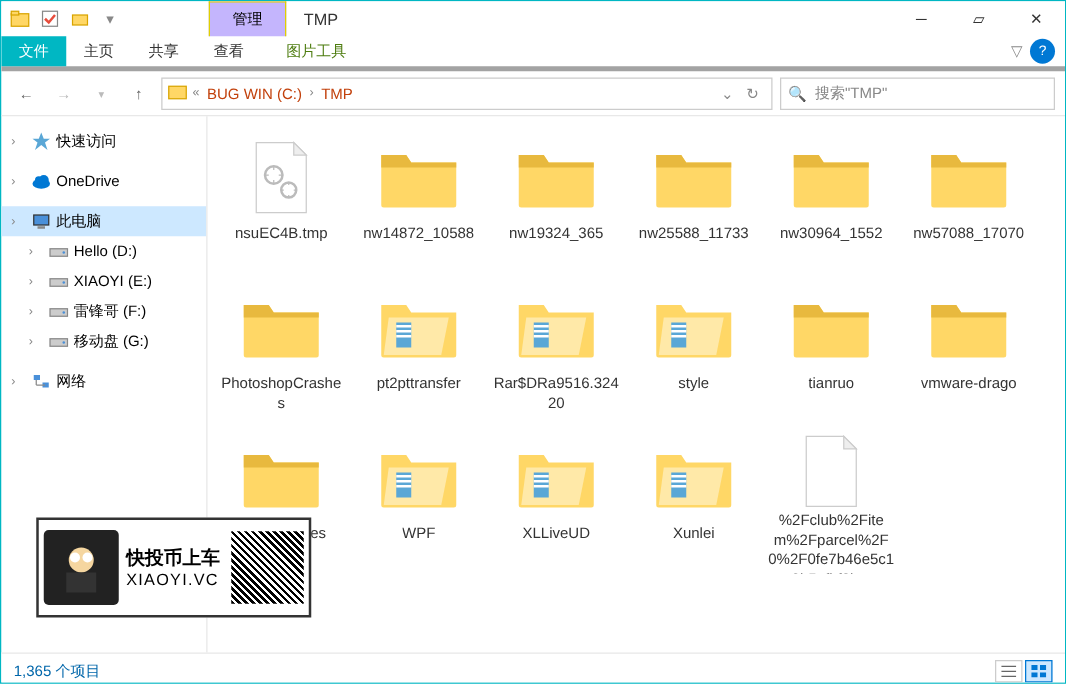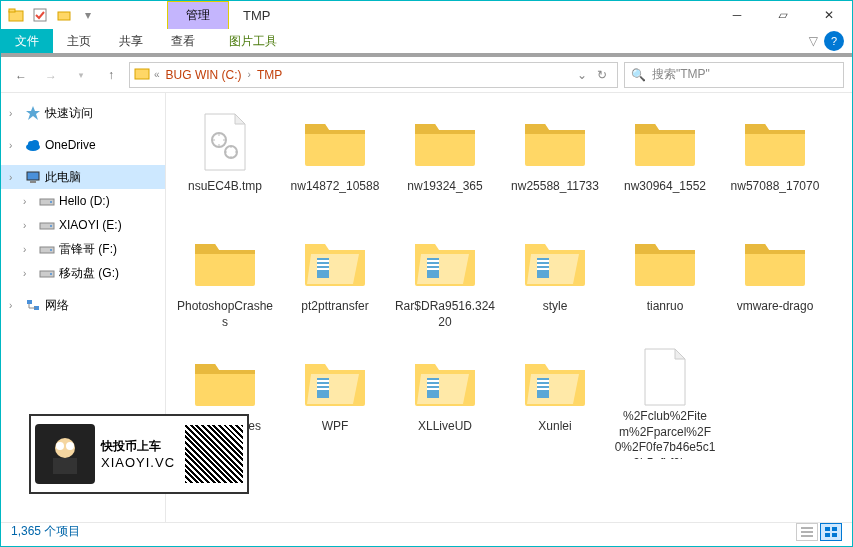--- a/index.html
+++ b/index.html
@@ -30,28 +30,28 @@
 .tnode{display:flex;align-items:center;height:24px;padding-left:8px;gap:4px;cursor:pointer}
 .tnode.sel{background:#cde8ff}
 .tnode .exp{width:12px;color:#888;font-size:10px}
 .tnode .ic{width:16px;height:16px;display:flex;align-items:center;justify-content:center}
 .content{flex:1;padding:10px 4px;overflow-y:auto;display:flex;flex-wrap:wrap;align-content:flex-start;position:relative}
 .item{width:110px;height:120px;display:flex;flex-direction:column;align-items:center;padding:4px;cursor:pointer}
 .item .thumb{width:70px;height:70px;display:flex;align-items:center;justify-content:center;margin-bottom:2px}
 .item .lbl{text-align:center;color:#333;word-break:break-all;line-height:1.3;max-height:56px;overflow:hidden}
 .folder-svg{width:64px;height:52px}
 .file-svg{width:48px;height:60px}
-.statusbar{position:absolute;bottom:0;left:0;right:0;height:24px;border-top:1px solid #e8e8e8;display:flex;align-items:flex-start;padding:0 10px;color:#0066aa;background:#fff}
+.statusbar{position:absolute;bottom:0;left:0;right:0;height:24px;border-top:1px solid #e8e8e8;display:flex;align-items:flex-end;padding:0 10px;color:#0066aa;background:#fff}
 .statusbar .views{margin-left:auto;display:flex;gap:2px}
 .statusbar .vbtn{width:22px;height:18px;border:1px solid #ccc;display:flex;align-items:center;justify-content:center}
 .statusbar .vbtn.active{background:#cde8ff;border-color:#0078d4}
 .overlay{position:absolute;left:28px;bottom:52px;width:220px;height:80px;background:#fff;border:2px solid #333;display:flex;align-items:center;padding:4px;gap:6px}
 .overlay .avatar{width:60px;height:60px;background:#222;border-radius:4px;display:flex;align-items:center;justify-content:center}
 .overlay .text{flex:1}
-.overlay .t1{font-size:12px;font-weight:bold}
+.overlay .t1{font-size:15px;font-weight:bold}
 .overlay .t2{font-size:13px;letter-spacing:1px}
 .overlay .qr{width:58px;height:58px;background:repeating-linear-gradient(45deg,#000,#000 2px,#fff 2px,#fff 4px)}
 </style>
 </head>
 <body>
 
 <div class="titlebar">
   <div class="qat">
     <div class="qat-icon">
         <svg width="16" height="16">

